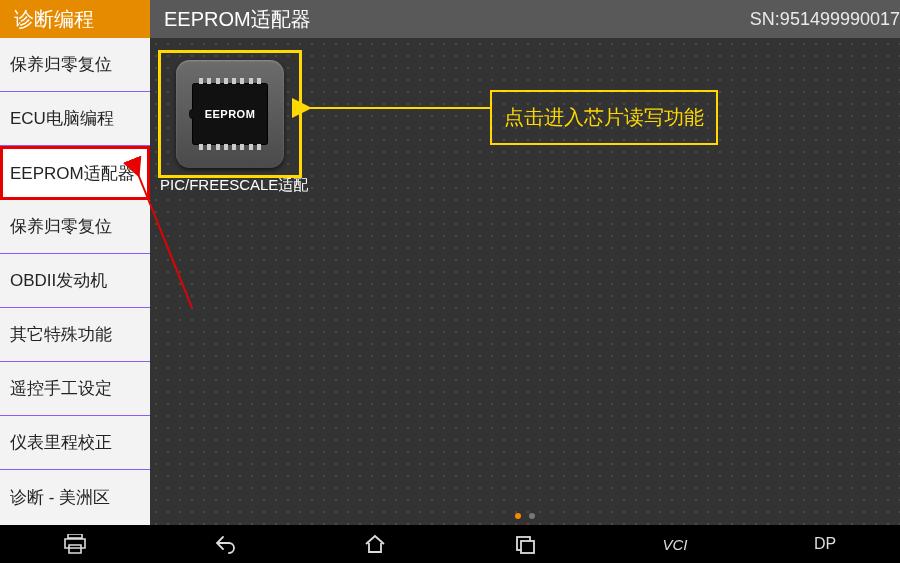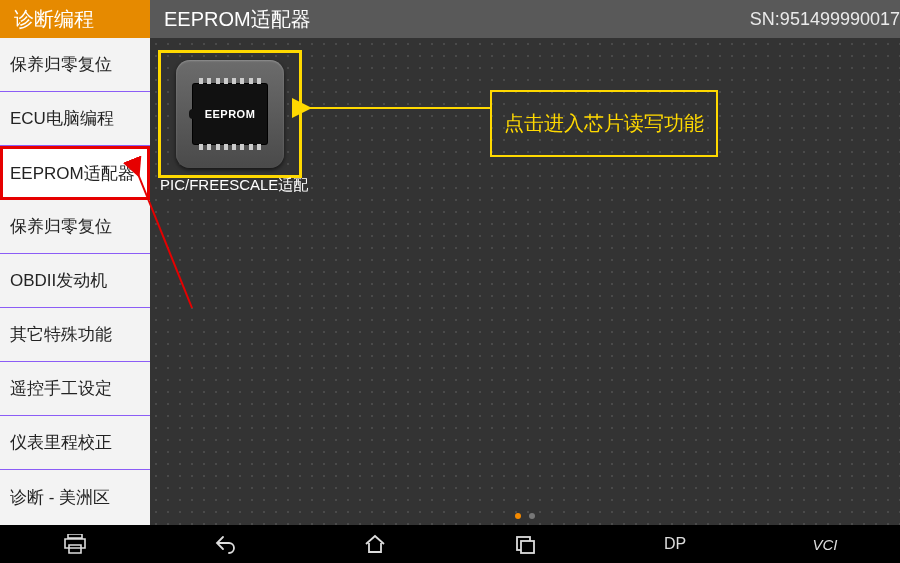--- a/index.html
+++ b/index.html
@@ -32,21 +32,21 @@
     width:74px; height:60px; background:#111; border-radius:2px; position:relative;
     display:flex; align-items:center; justify-content:center;
     box-shadow: 0 0 0 1px #000;
   }
   .chip-label { color:#fff; font-size:11px; letter-spacing:0.5px; font-weight:700; }
   .pins-top, .pins-bottom { position:absolute; left:6px; right:6px; height:6px; display:flex; justify-content:space-between; }
   .pins-top { top:-6px; } .pins-bottom { bottom:-6px; }
   .pin { width:4px; height:6px; background:#ccc; }
   .notch { position:absolute; left:-4px; top:50%; transform:translateY(-50%); width:8px; height:10px; background:#111; border-radius:4px 0 0 4px; }
   .app-caption { color:#fff; font-size:15px; margin-top:2px; white-space:nowrap; }
-  .callout-box { position:absolute; border:2px solid; padding:18px 12px; font-size:20px; font-weight:500; font-family: "SimSun","Songti SC",serif; white-space:nowrap; }
+  .callout-box { position:absolute; border:2px solid; padding:12px 12px; font-size:20px; font-weight:500; font-family: "SimSun","Songti SC",serif; white-space:nowrap; }
   .yellow-box { border-color:#ffd900; color:#ffd900; }
   .red-box { border-color:#e60000; color:#e60000; }
   .highlight-rect { position:absolute; border:3px solid #ffd900; }
   svg.arrow { position:absolute; overflow:visible; pointer-events:none; }
   .dots { position:absolute; left:0; right:0; bottom:6px; display:flex; justify-content:center; gap:8px; }
   .dot { width:6px; height:6px; border-radius:50%; background:#777; }
   .dot.active { background:#f58a00; }
   .navbar { height:38px; background:#000; display:flex; align-items:center; }
   .nav-slot { flex:1; display:flex; align-items:center; justify-content:center; color:#ddd; font-size:16px; cursor:pointer; }
   .nav-slot svg { display:block; }
@@ -175,20 +175,20 @@
           <path d="M3 10 L12 2 L21 10 M6 9 V18 H18 V9" fill="none" stroke="#ddd" stroke-width="1.8"></path>
         </svg>
     </div>
     <div class="nav-slot">
       <svg width="24" height="20" viewBox="0 0 24 20">
           <rect x="4" y="3" width="13" height="13" fill="none" stroke="#ddd" stroke-width="1.8"></rect>
           <rect x="8" y="7" width="13" height="12" fill="#000" stroke="#ddd" stroke-width="1.8"></rect>
         </svg>
     </div>
     <div class="nav-slot">
-      <span>DP</span>
+      <span class="nav-text">VCI</span>
     </div>
     <div class="nav-slot">
-      <span class="nav-text">VCI</span>
+      <span>DP</span>
     </div>
   </div>
 
 </div>
 
 </body></html>

